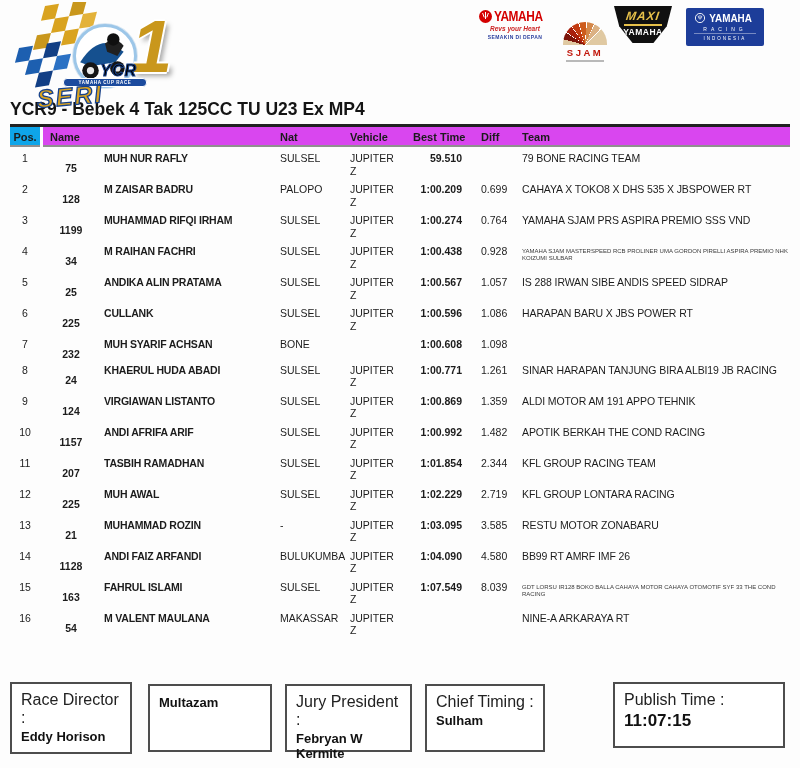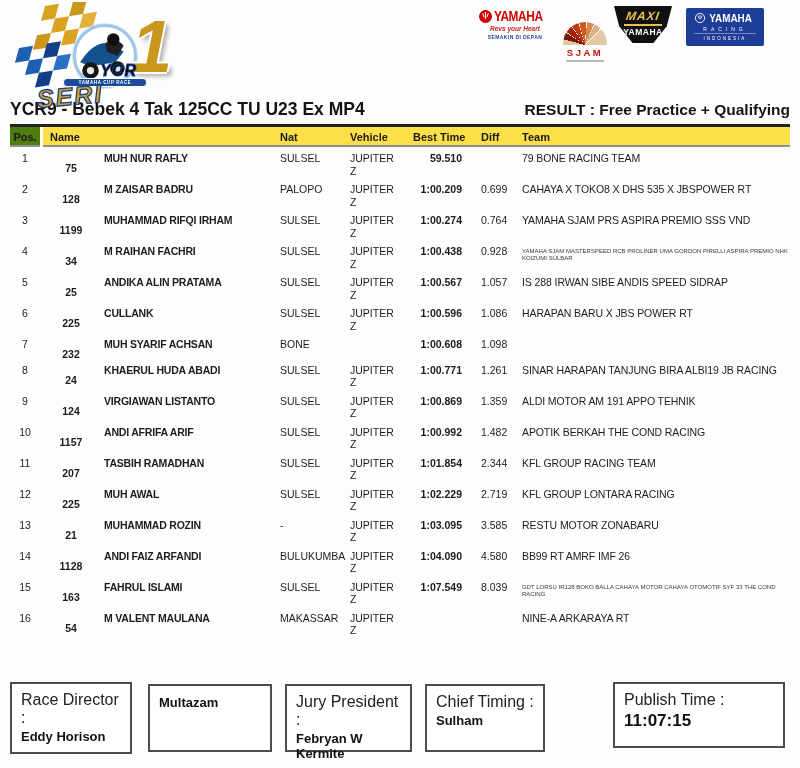--- a/index.html
+++ b/index.html
@@ -56,23 +56,23 @@
   .sp-racing .line3 { font-size:4.5px; letter-spacing:2px; margin-top:1.5px; border-top:1px solid #ffffff66;
                       padding-top:1.5px; margin-left:8px; margin-right:8px; }
 
   
   .page-title { position:absolute; left:10px; top:99px; font-size:17.5px; font-weight:bold; color:#141414; }
   .result-label { position:absolute; right:10px; top:101px; font-size:15.5px; font-weight:bold; color:#141414; }
 
   
   .results { position:absolute; left:10px; top:124px; width:780px; }
   .thead { border-top:3px solid #222; display:flex; height:23px; }
-  .th-pos { width:30px; background:#4d7c0f; border-bottom:2px solid #8f8f8f; font-weight:bold; font-size:11px;
+  .th-pos { width:30px; background:#0ea5e9; border-bottom:2px solid #8f8f8f; font-weight:bold; font-size:11px;
             text-align:center; line-height:20px; }
-  .th-main { margin-left:3px; flex:1; background:#fde047; border-bottom:2px solid #8f8f8f; position:relative;
+  .th-main { margin-left:3px; flex:1; background:#d946ef; border-bottom:2px solid #8f8f8f; position:relative;
              font-weight:bold; font-size:11px; line-height:20px; }
   .th-main span { position:absolute; top:0; }
   .th-name { left:7px; } .th-nat { left:237px; } .th-vehicle { left:307px; }
   .th-best { left:370px; } .th-diff { left:438px; } .th-team { left:479px; }
   .tbody { padding-top:2px; }
   .trow { display:grid; grid-template-columns:30px 62px 175px 68px 60px 60px 42px 1fr;
           min-height:31px; padding-top:3px; font-size:10.5px; line-height:12.5px; align-items:start; color:#1c1c1c; }
   .trow.single { min-height:20px; }
   .c { overflow:hidden; }
   .c-pos  { text-align:center; }
@@ -165,21 +165,20 @@
           <path d="M6.5 2.5 v6 M4 3.5 l1.4 3.8 M9 3.5 l-1.4 3.8" stroke="#fff" stroke-width="1" fill="none"></path>
         </svg>
         <span class="brand">YAMAHA</span>
       </div>
       <div class="line2">RACING</div>
       <div class="line3">INDONESIA</div>
     </div>
   </div>
 
   <div class="page-title">YCR9 - Bebek 4 Tak 125CC TU U23 Ex MP4</div>
-  <div class="result-label">RESULT : Free Practice + Qualifying</div>
 
   <div class="results">
     <div class="thead">
       <div class="th-pos">Pos.</div>
       <div class="th-main">
         <span class="th-name">Name</span>
         <span class="th-nat">Nat</span>
         <span class="th-vehicle">Vehicle</span>
         <span class="th-best">Best Time</span>
         <span class="th-diff">Diff</span>

